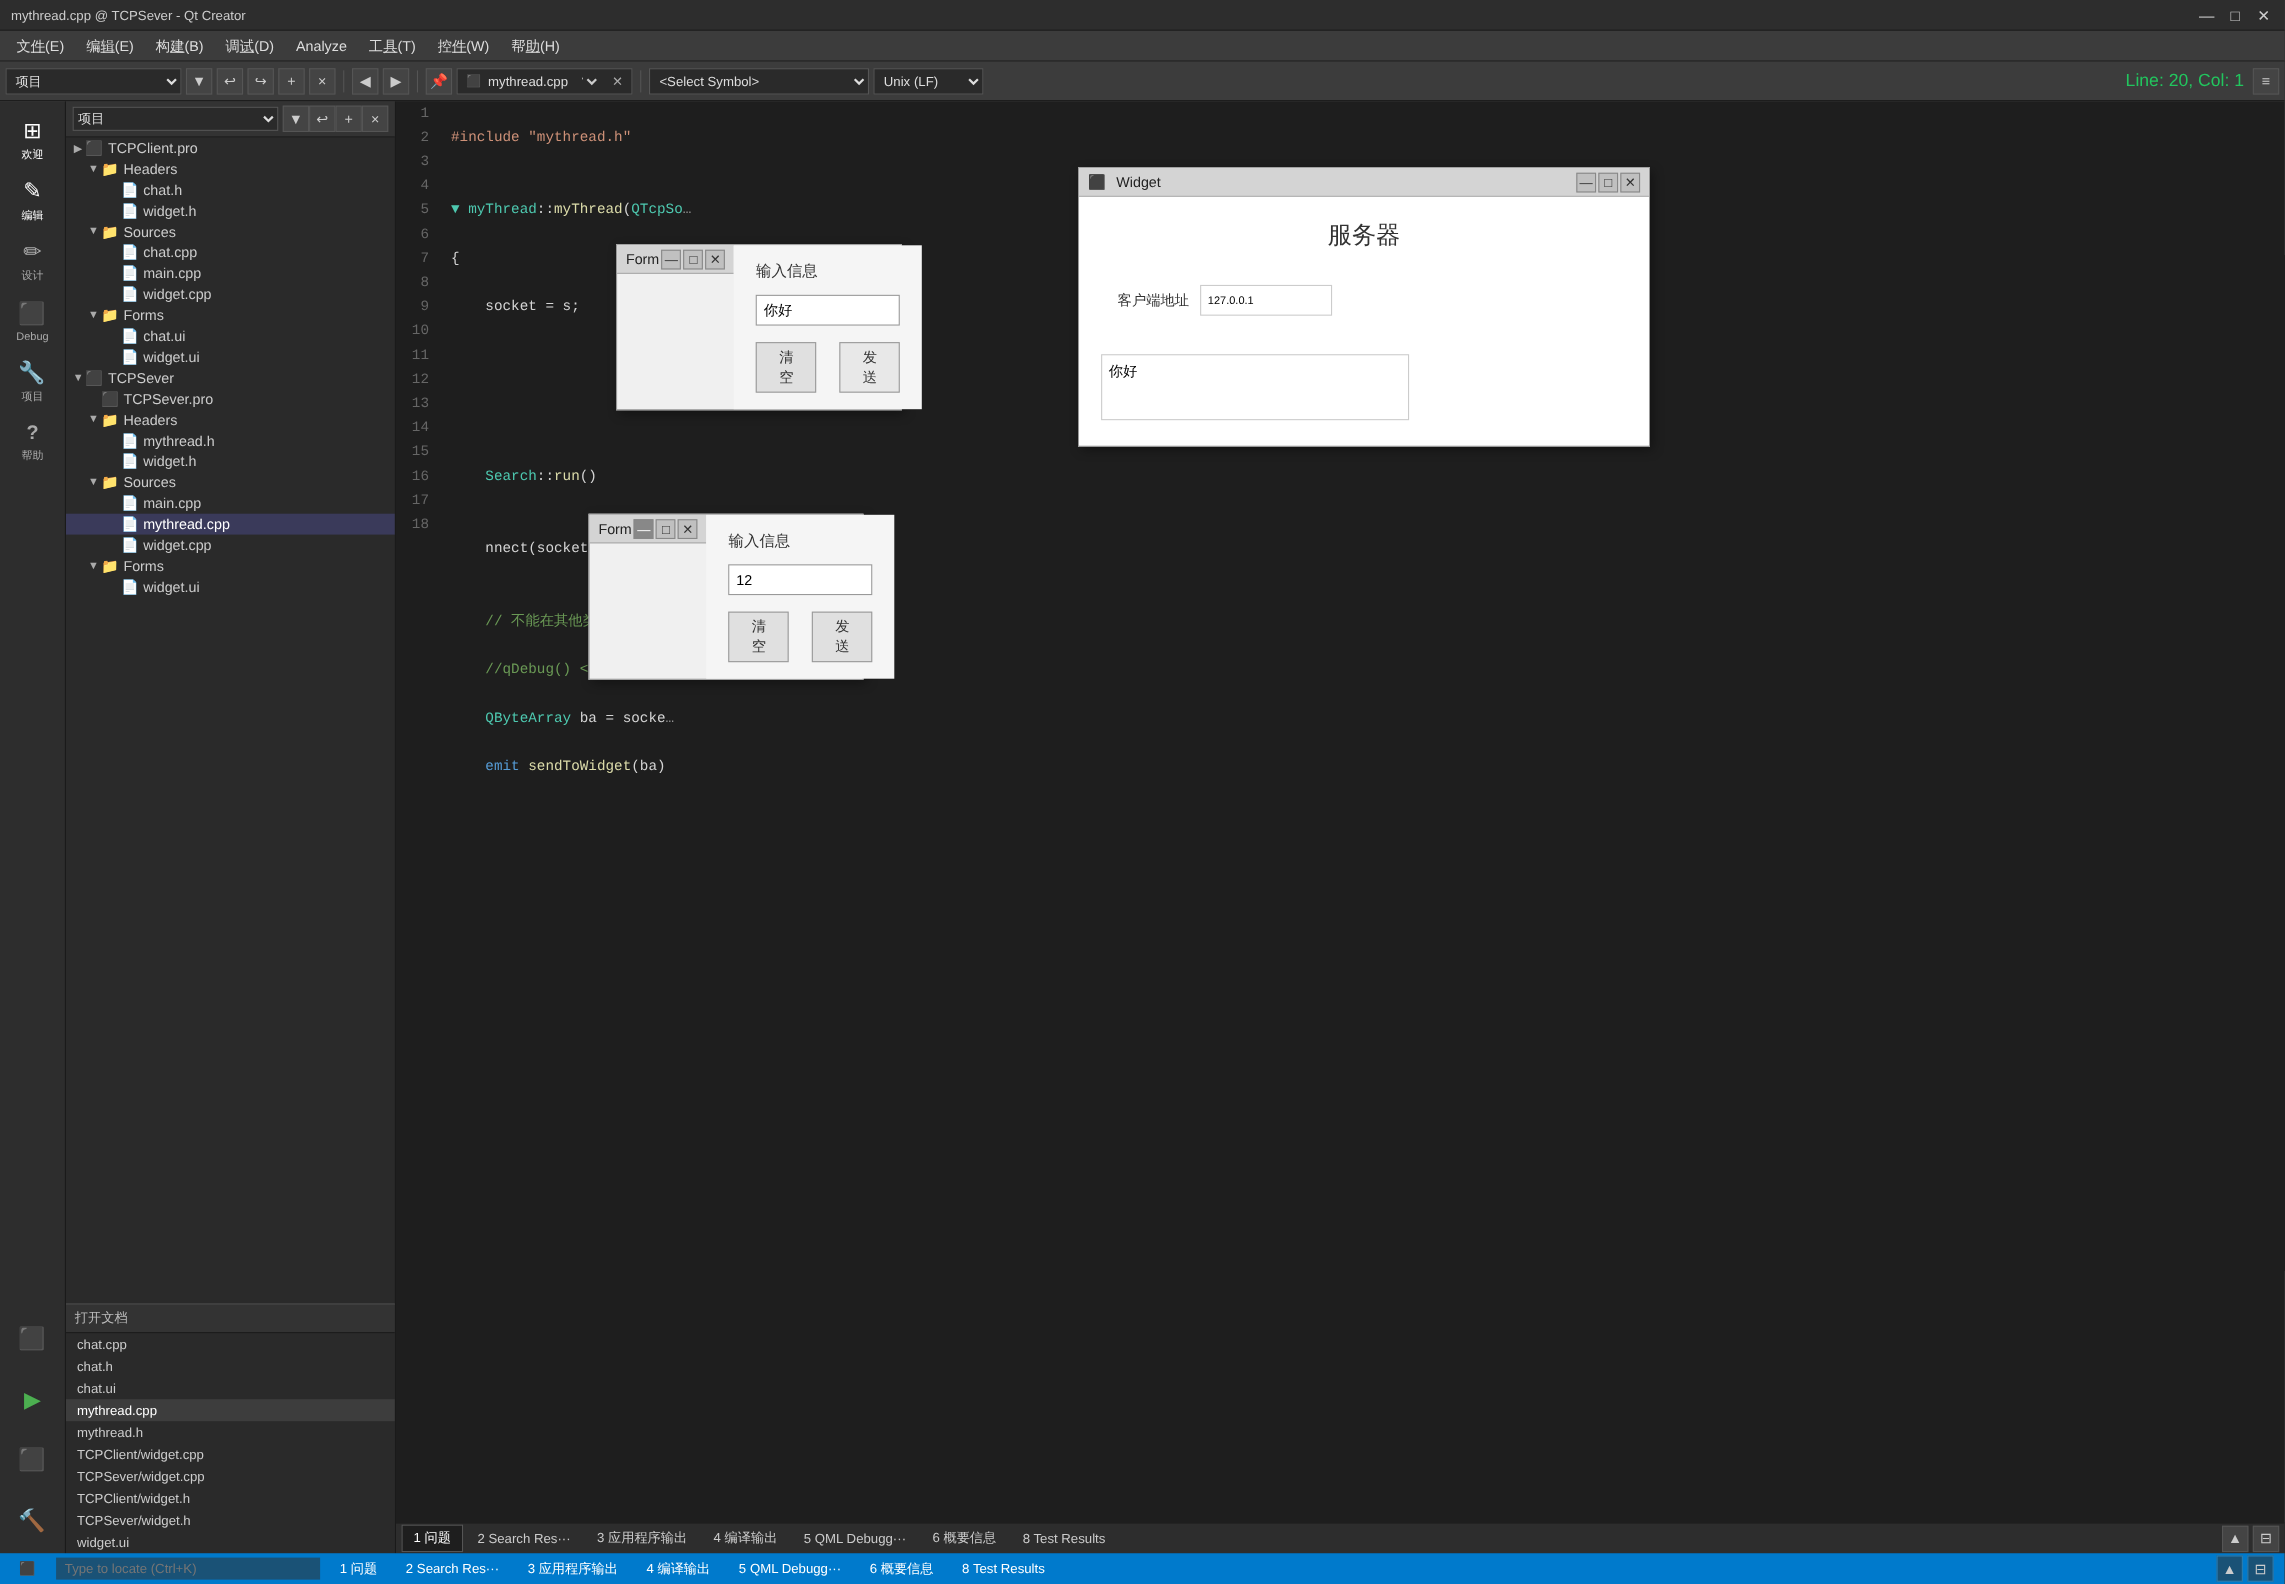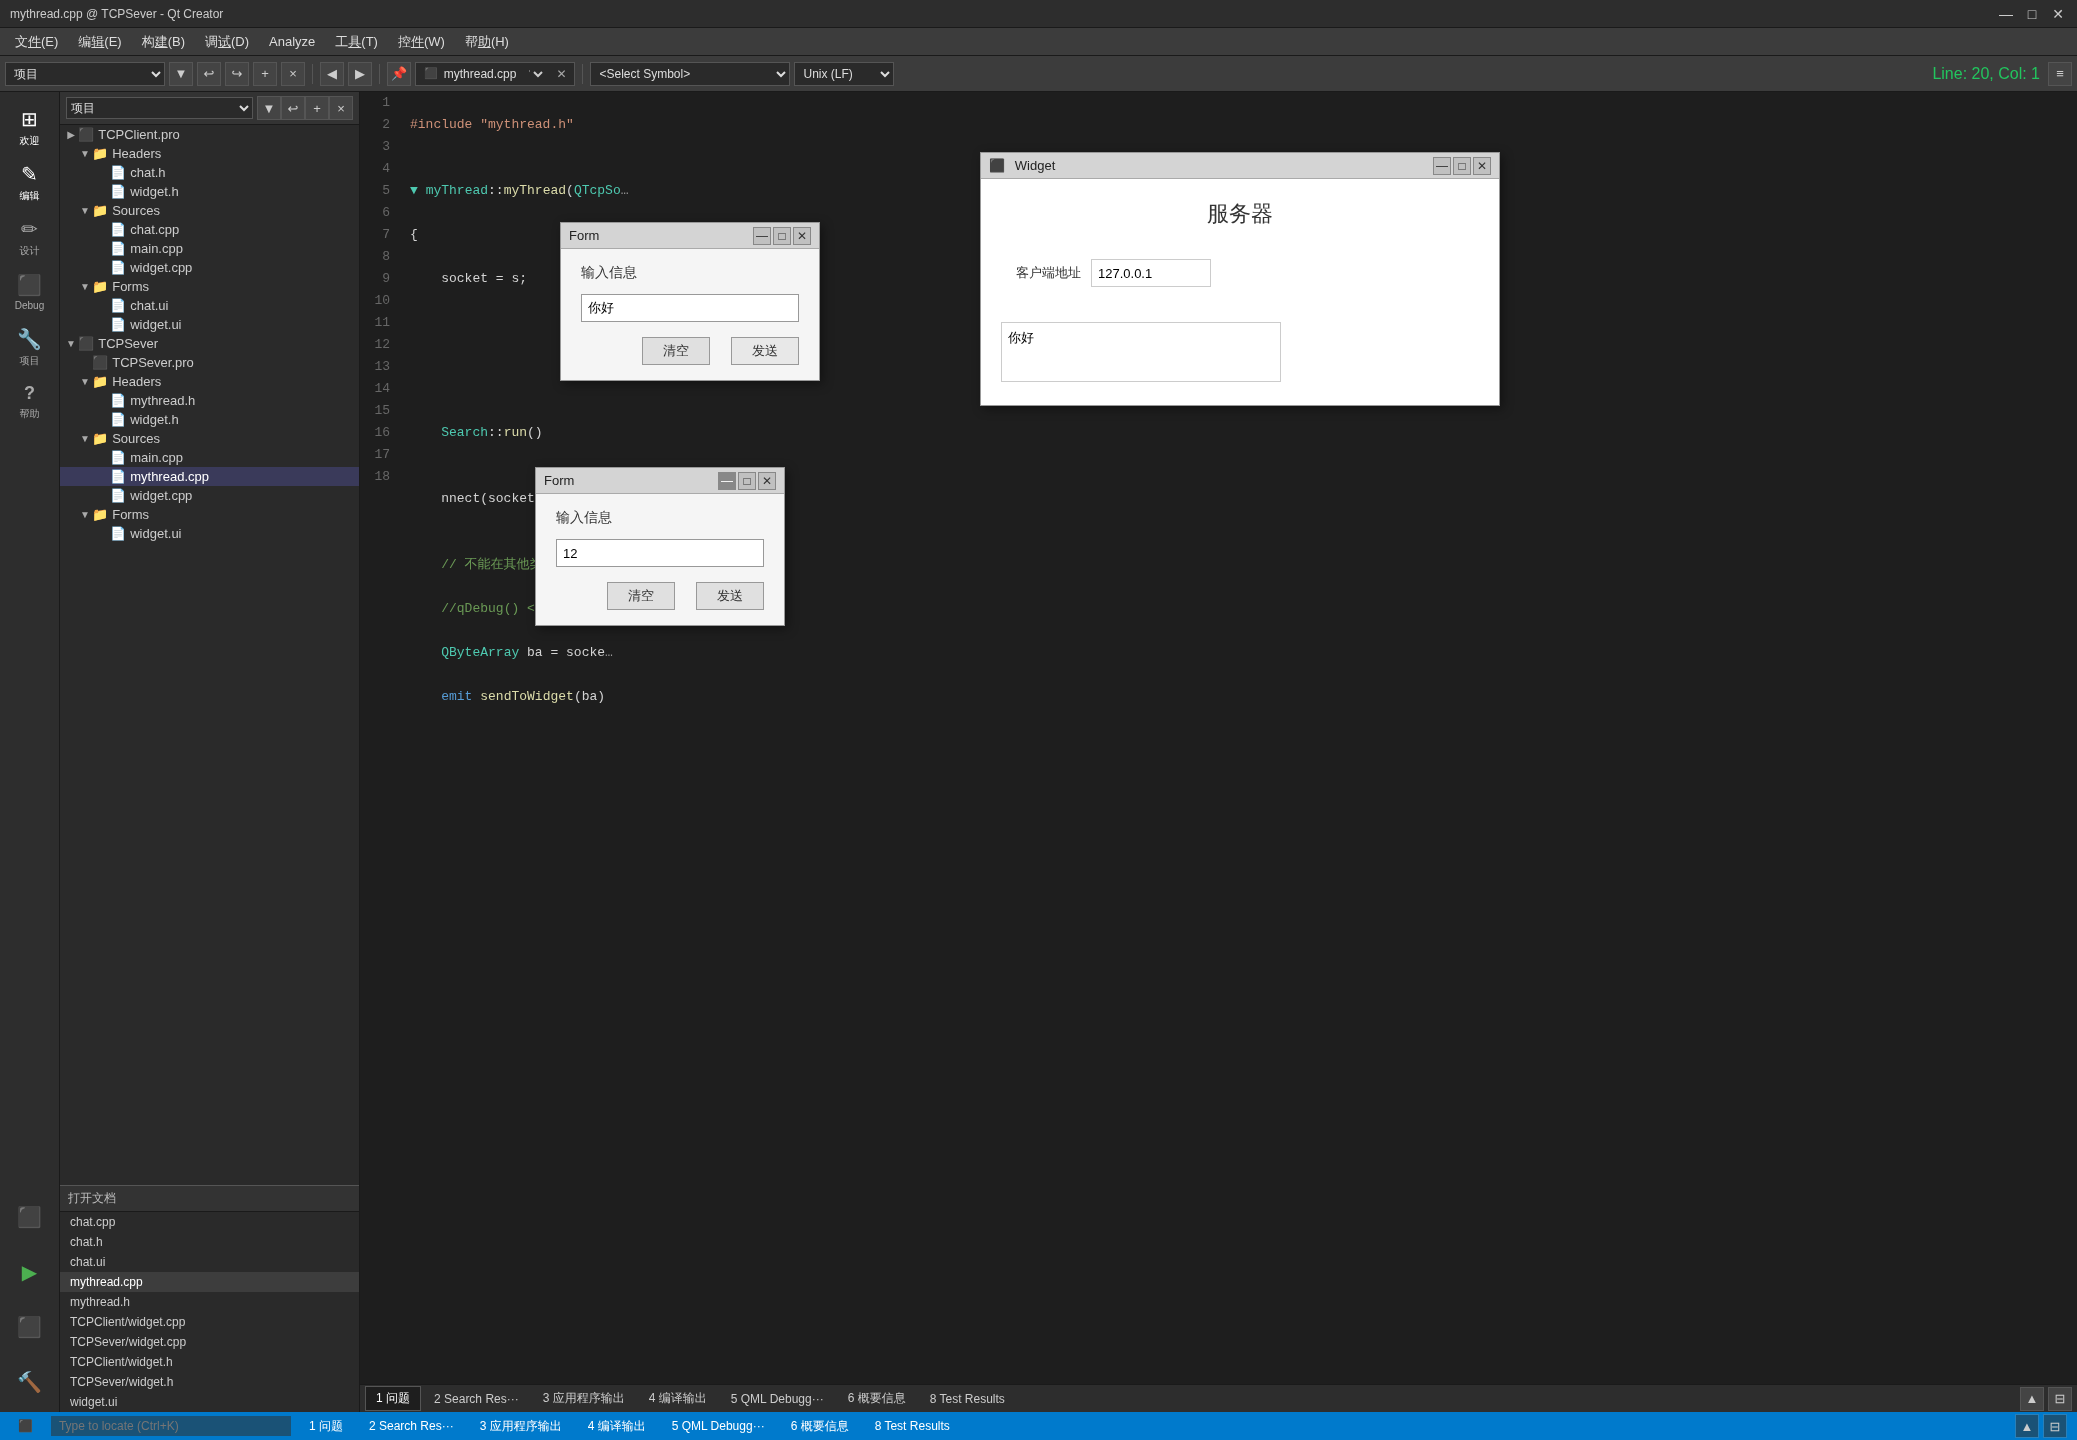--- a/index.html
+++ b/index.html
@@ -257,21 +257,21 @@
     }
     .status-item { padding: 0 8px; cursor: pointer; }
 
     
     .float-window {
       position: absolute;
       background: #f0f0f0;
       border: 1px solid #999;
       box-shadow: 3px 3px 10px rgba(0,0,0,0.4);
       display: flex;
-      flex-direction: column;
+      flex-direction: row;
     }
     .float-titlebar {
       background: #d4d4d4;
       height: 26px;
       display: flex; align-items: center;
       padding: 0 8px;
       font-size: 13px;
       color: #222;
       border-bottom: 1px solid #aaa;
       user-select: none;
@@ -364,21 +364,21 @@
     .widget-label {
       font-size: 13px;
       color: #333;
       width: 80px;
       text-align: right;
     }
     .widget-field {
       border: 1px solid #ccc;
       height: 28px;
       padding: 12px 6px;
-      font-size: 13px;
+      font-size: 10px;
       width: 120px;
       background: white;
       outline: none;
     }
     .widget-textarea {
       border: 1px solid #ccc;
       width: 280px;
       height: 60px;
       padding: 6px;
       font-size: 13px;

